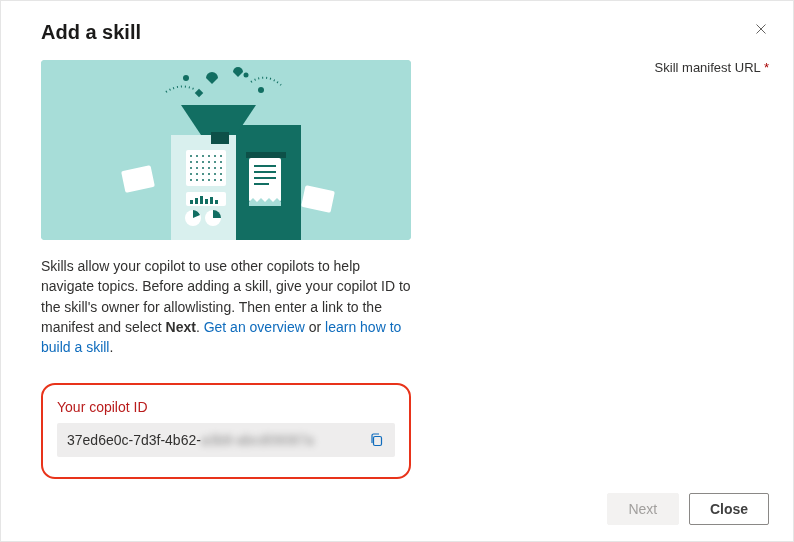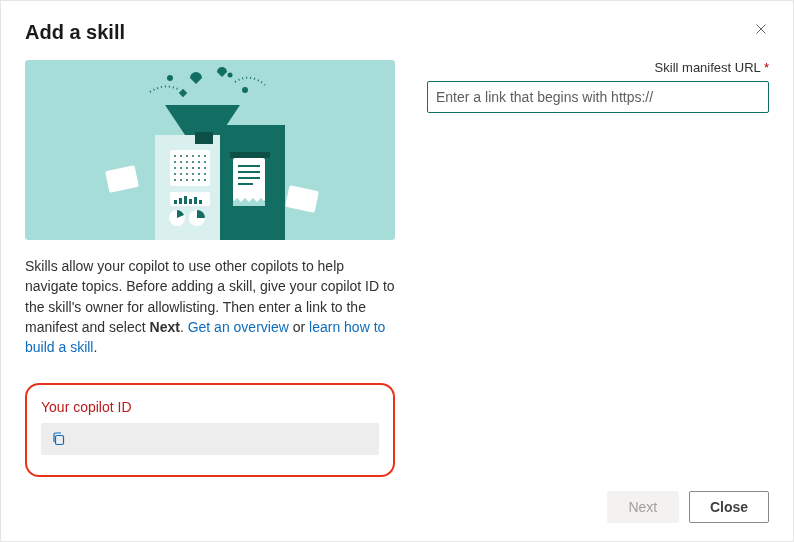--- a/index.html
+++ b/index.html
@@ -14,20 +14,21 @@
       height: 542px;
       overflow: hidden;
       position: relative;
       border: 1px solid #e5e5e5;
     }
     .panel {
       padding: 20px 24px;
       height: 100%;
       display: flex;
       flex-direction: column;
+      margin-left: 16px;
     }
     .header {
       display: flex;
       justify-content: space-between;
       align-items: flex-start;
     }
     .title {
       font-size: 20px;
       font-weight: 600;
       color: #1b1a19;
@@ -257,33 +258,35 @@
         </svg>
       </div>
 
       <p class="description">
         <span>Skills allow your copilot to use other copilots to help navigate topics. Before adding a skill, give your copilot ID to the skill's owner for allowlisting. Then enter a link to the manifest and select </span><b>Next</b><span>. </span><a class="link">Get an overview</a><span> or </span><a class="link">learn how to build a skill</a><span>.</span>
       </p>
 
       <div class="id-box">
         <div class="id-label">Your copilot ID</div>
         <div class="id-row">
+          <span>
+            <span class="id-value">37ed6e0c-7d3f-4b62-</span><span class="id-blurred">a3b8-abcd09087a</span>
+          </span>
           <svg class="copy-icon" viewBox="0 0 16 16" fill="none" stroke="#0f6cbd" stroke-width="1.2">
             <rect x="4.5" y="4.5" width="8" height="9" rx="1.5"></rect>
             <path d="M 3 11 L 3 3.5 A 1.5 1.5 0 0 1 4.5 2 L 10 2"></path>
           </svg>
         </div>
       </div>
     </div>
 
     <div class="right-col">
       <div class="field-label">
         <span>Skill manifest URL </span><span class="required">*</span>
       </div>
-      <input type="text" class="text-input" placeholder="Enter a link that begins with https://" style="">
     </div>
   </div>
 
   <div class="footer">
     <button class="btn btn-primary" disabled="">Next</button>
     <button class="btn btn-secondary">Close</button>
   </div>
 </div>
 
 </body></html>

